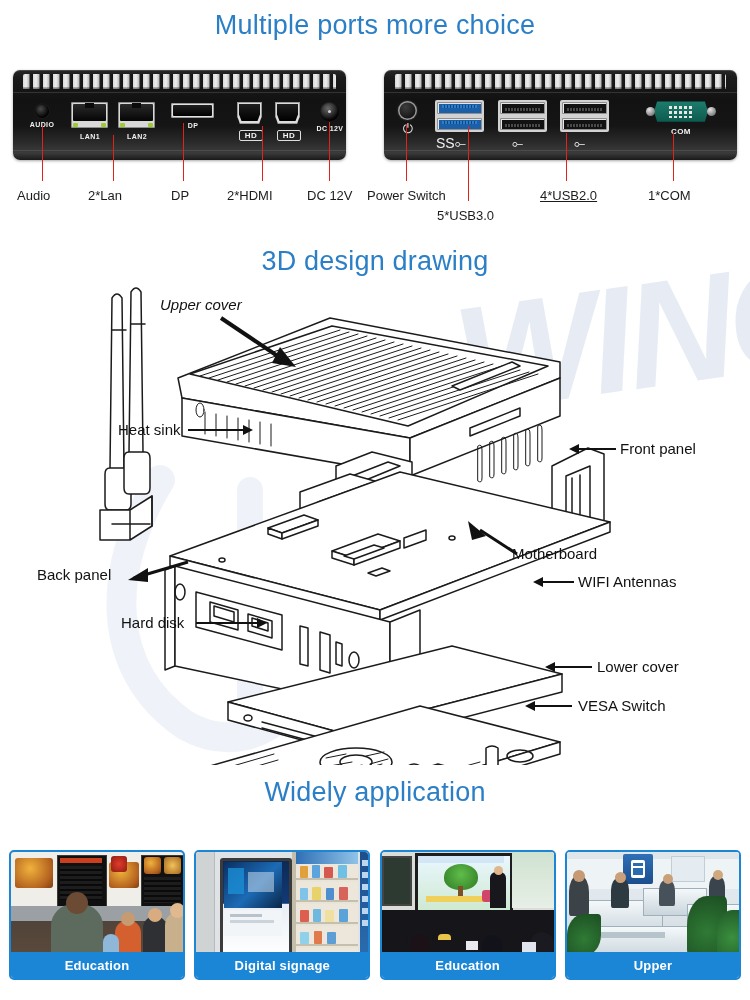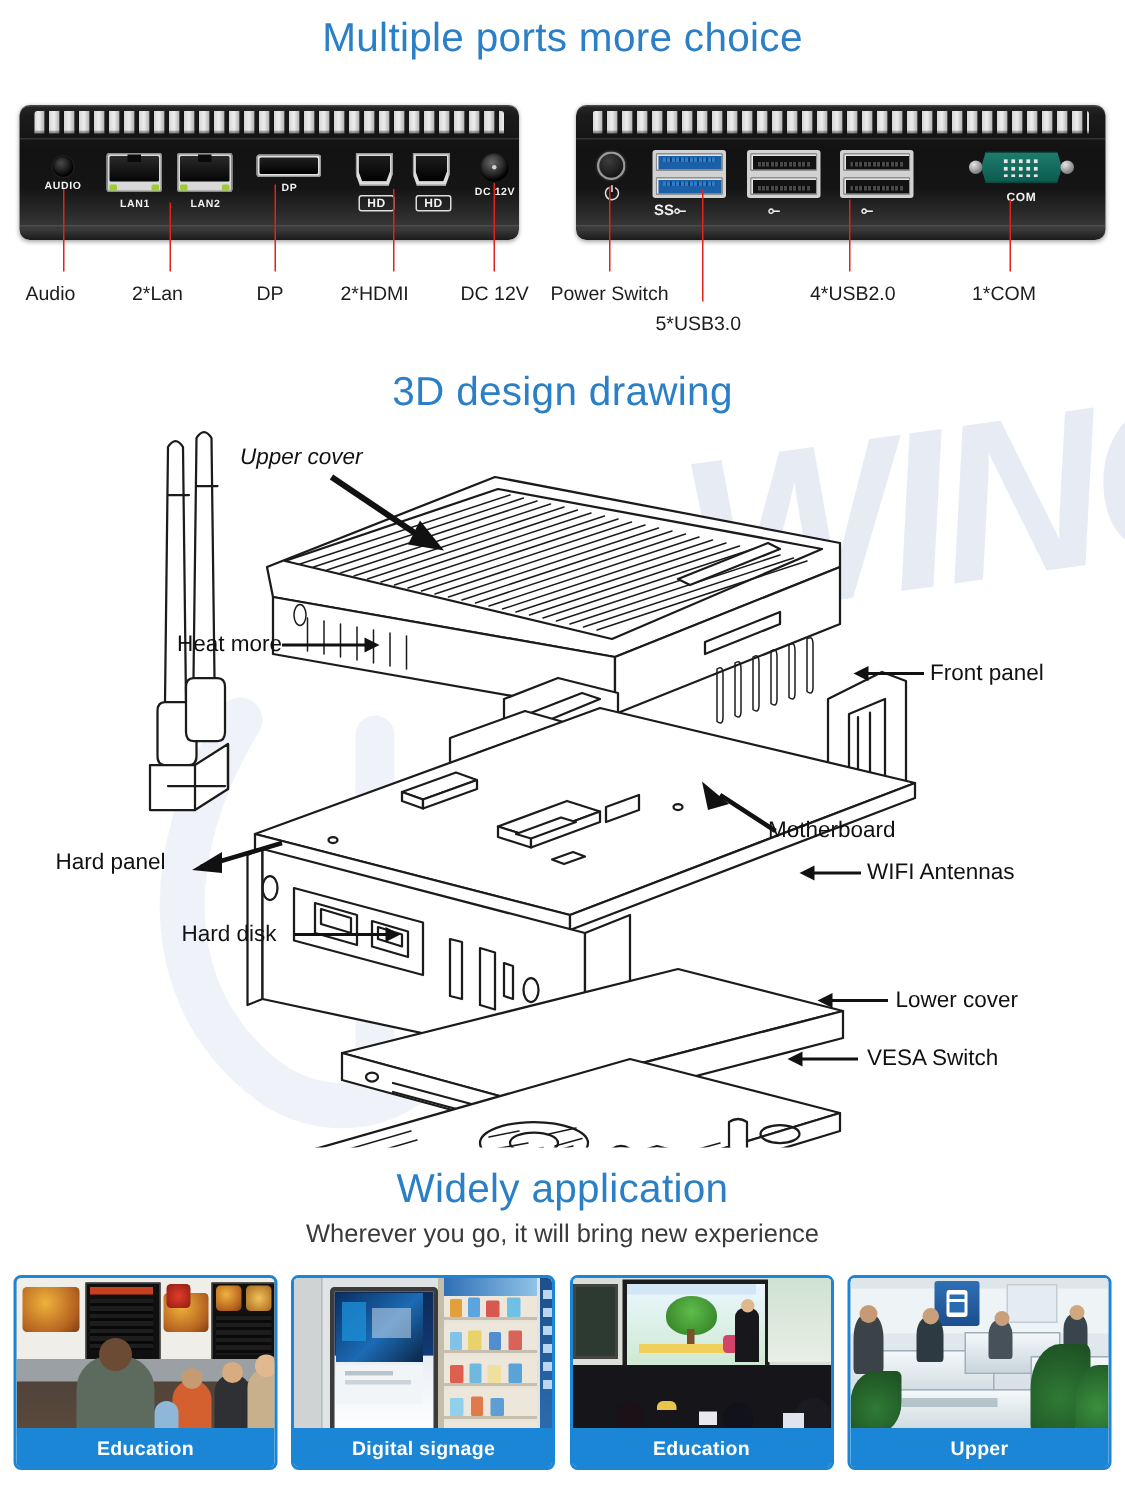--- a/index.html
+++ b/index.html
@@ -97,21 +97,21 @@
   .com .body{position:absolute;left:8px;top:0;right:8px;bottom:0;
     background:linear-gradient(180deg,#1e7d6e,#0c5a4d);
     border-radius:3px/6px;box-shadow:inset 0 0 0 1px #0a4a40;
     clip-path:polygon(6% 0,94% 0,100% 50%,94% 100%,6% 100%,0 50%);}
   .com .pins{position:absolute;left:14px;top:4px;right:14px;bottom:4px;
     background:
       radial-gradient(circle,#e7e7e7 40%,transparent 42%) 0 0/5px 5px;}
   .com .screw{position:absolute;top:50%;width:9px;height:9px;margin-top:-4.5px;
     border-radius:50%;background:radial-gradient(circle at 35% 30%,#e5e5e5,#8f8f8f 60%,#5a5a5a);}
   .com .screw.l{left:0;} .com .screw.r{right:0;}
-  .usbicon{position:absolute;color:#f0f0f0;font-size:10px;font-weight:bold;}
+  .usbicon{position:absolute;color:#f0f0f0;font-size:14px;font-weight:normal;}
 
   
   .leader{position:absolute;width:1.4px;background:#e2231a;}
   .callout{
     position:absolute;color:#1c1c1c;font-size:13px;white-space:nowrap;
     font-family:"Liberation Sans", sans-serif;
   }
 
   
   #drawing-section{position:absolute;left:0;top:230px;width:750px;height:535px;}
@@ -281,21 +281,21 @@
     <div class="leader" style="left:566px;top:133px;height:48px;"></div>
     <div class="leader" style="left:673px;top:133px;height:48px;"></div>
 
     <div class="callout" style="left:17px;top:188px;">Audio</div>
     <div class="callout" style="left:88px;top:188px;">2*Lan</div>
     <div class="callout" style="left:171px;top:188px;">DP</div>
     <div class="callout" style="left:227px;top:188px;">2*HDMI</div>
     <div class="callout" style="left:307px;top:188px;">DC 12V</div>
     <div class="callout" style="left:367px;top:188px;">Power Switch</div>
     <div class="callout" style="left:437px;top:208px;">5*USB3.0</div>
-    <div class="callout" style="left:540px;top:188px;">4*USB2.0</div>
+    <div class="callout" style="left:540px;top:188px;text-decoration:underline;">4*USB2.0</div>
     <div class="callout" style="left:648px;top:188px;">1*COM</div>
   </section>
 
   <section id="drawing-section">
 
     <div class="section-title" style="top:16px;">3D design drawing</div>
 
     <div class="watermark" style="left:455px;top:30px;transform:rotate(-8deg);">WING</div>
     <svg style="position:absolute;left:100px;top:230px;width:250px;height:300px;opacity:.55;" viewBox="0 0 250 300">
       <path d="M60 20 C5 110 5 210 85 265 C145 300 210 255 205 190 C200 130 150 120 120 150" fill="none" stroke="#e3e9f3" stroke-width="30" stroke-linecap="round"></path>
@@ -442,33 +442,33 @@
         <path d="M336 528 l0 46 q4 3 8 0 l0 -46 q-4 -3 -8 0 z" fill="#fff"></path>
       </g>
     </svg>
 
     <div class="dlabel" style="left:160px;top:66px;font-style:italic;">Upper cover</div>
     <svg style="position:absolute;left:218px;top:85px;width:90px;height:60px;" viewBox="0 0 90 60">
       <path d="M3 3 L64 44" stroke="#111" stroke-width="4"></path>
       <path d="M62 32 L78 52 L54 48 Z" fill="#111"></path>
     </svg>
 
-    <div class="dlabel" style="left:118px;top:191px;">Heat more</div>
+    <div class="dlabel" style="left:118px;top:191px;">Heat sink</div>
     <div class="arrow right" style="left:188px;top:199px;width:56px;"></div>
 
     <div class="dlabel" style="left:620px;top:210px;">Front panel</div>
     <div class="arrow left" style="left:578px;top:218px;width:38px;"></div>
 
     <div class="dlabel" style="left:512px;top:315px;">Motherboard</div>
     <svg style="position:absolute;left:462px;top:288px;width:58px;height:44px;" viewBox="0 0 58 44">
       <path d="M55 36 L18 12" stroke="#111" stroke-width="3"></path>
       <path d="M6 3 L24 18 L10 22 Z" fill="#111"></path>
     </svg>
 
-    <div class="dlabel" style="left:37px;top:336px;">Hard panel</div>
+    <div class="dlabel" style="left:37px;top:336px;">Back panel</div>
     <svg style="position:absolute;left:126px;top:324px;width:64px;height:30px;" viewBox="0 0 64 30">
       <path d="M8 24 L62 8" stroke="#111" stroke-width="3"></path>
       <path d="M2 26 L22 14 L22 28 Z" fill="#111"></path>
     </svg>
 
     <div class="dlabel" style="left:578px;top:343px;">WIFI Antennas</div>
     <div class="arrow left" style="left:542px;top:351px;width:32px;"></div>
 
     <div class="dlabel" style="left:121px;top:384px;">Hard disk</div>
     <div class="arrow right" style="left:196px;top:392px;width:62px;"></div>
@@ -476,21 +476,20 @@
     <div class="dlabel" style="left:597px;top:428px;">Lower cover</div>
     <div class="arrow left" style="left:554px;top:436px;width:38px;"></div>
 
     <div class="dlabel" style="left:578px;top:467px;">VESA Switch</div>
     <div class="arrow left" style="left:534px;top:475px;width:38px;"></div>
   </section>
 
   <section id="apps-section">
 
     <div class="section-title" style="top:12px;">Widely application</div>
-    <div class="section-sub" style="top:48px;">Wherever you go, it will bring new experience</div>
 
     <div class="thumbs">
 
       <div class="thumb">
         <div class="photo">
           <div class="scene s-rest">
             <div style="position:absolute;left:0;top:0;width:100%;height:52%;background:#efeee9;"></div>
             <div class="food" style="left:4px;top:6px;width:38px;height:30px;"></div>
             <div class="menu" style="left:46px;top:3px;width:48px;height:50px;"></div>
             <div style="position:absolute;left:49px;top:6px;width:42px;height:5px;background:#c9401f;"></div>

